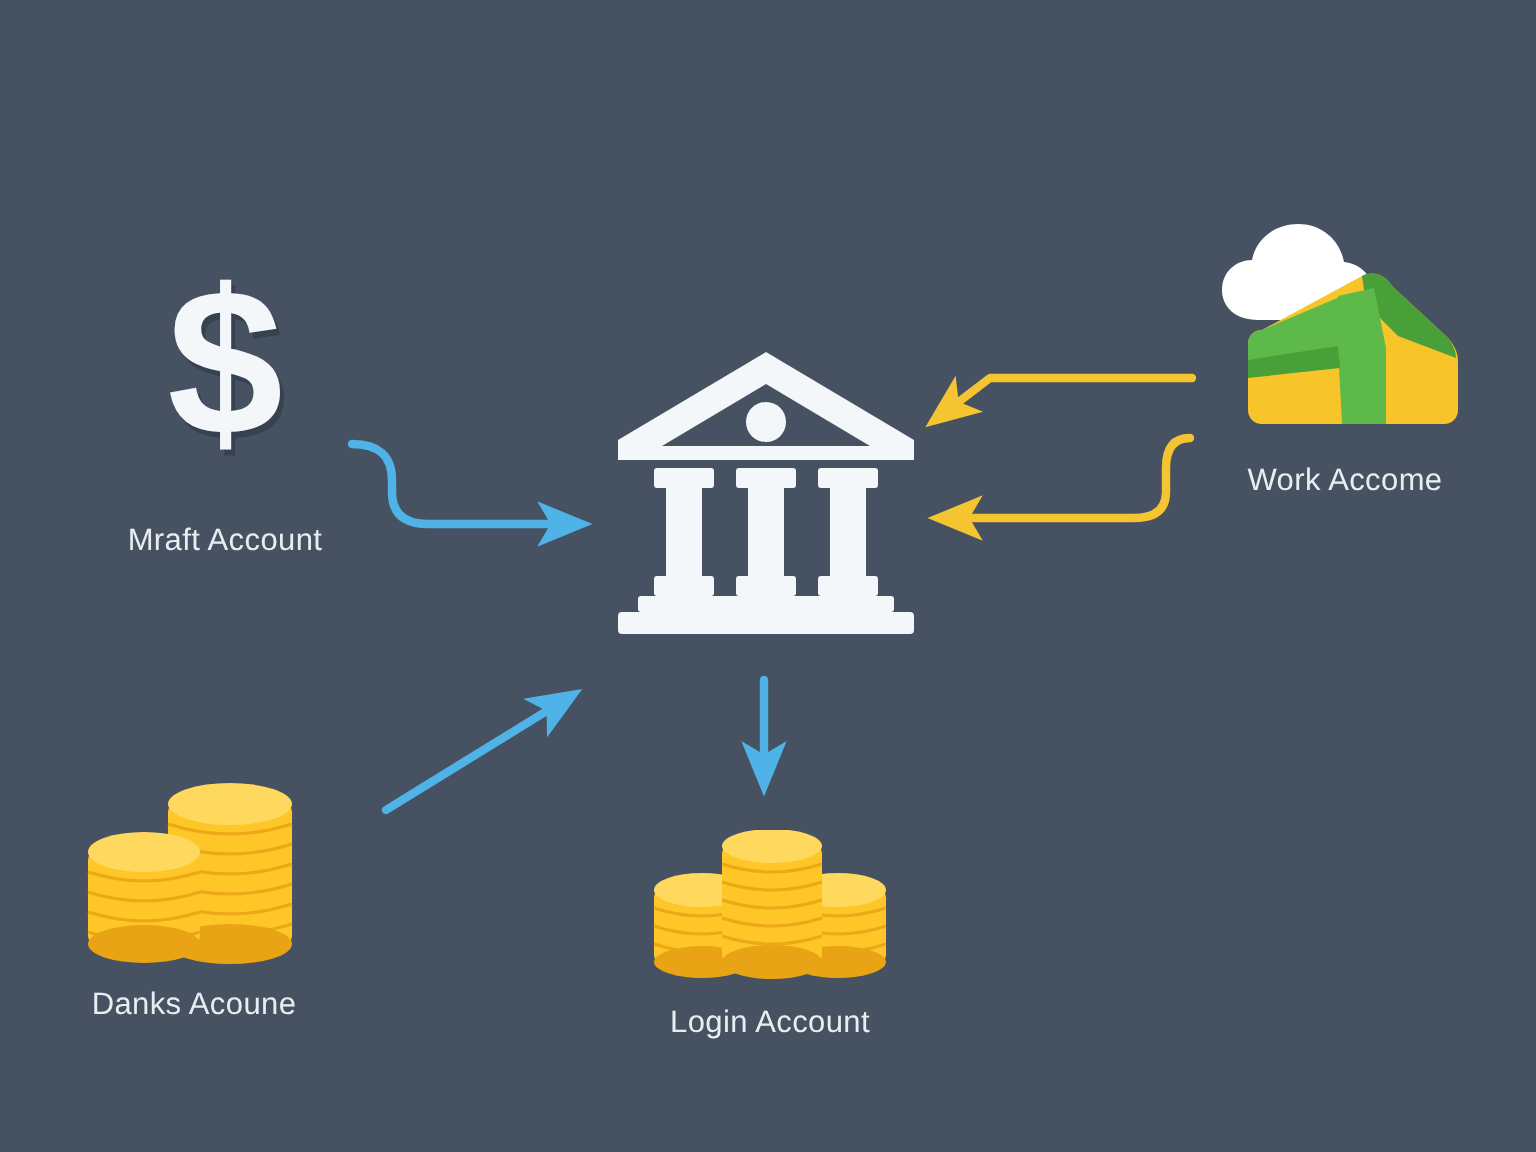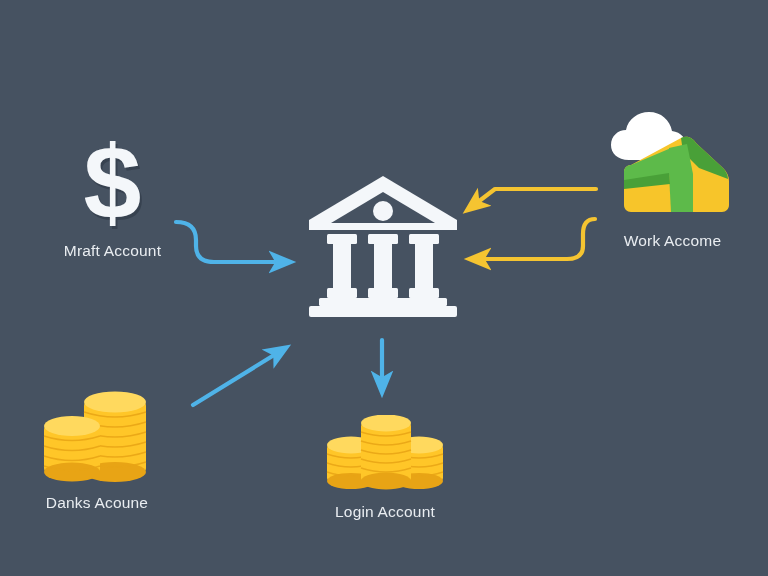--- a/index.html
+++ b/index.html
@@ -41,21 +41,21 @@
     white-space: nowrap;
     text-align: center;
   }
   
   #node-draft   { left: 20px;  top: 130px; width: 185px; }
   #node-bank    { left: 300px; top: 170px; width: 165px; }
   #node-work    { left: 580px; top: 108px; width: 185px; }
   #node-coins   { left: 2px;  top: 388px; width: 190px; }
   #node-login   { left: 310px; top: 415px; width: 150px; }
 
-  #node-draft .node-label   { margin-top: 8px; }
+  #node-draft .node-label   { margin-top: 28px; }
   #node-work  .node-label   { margin-top: 6px; text-align: right; }
   #node-coins .node-label   { margin-top: 10px; }
   #node-login .node-label   { }
 
   .dollar-glyph {
     font-family: "Liberation Sans", sans-serif;
     font-weight: bold;
     font-size: 104px;
     line-height: 1;
     color: #f4f7fa;

